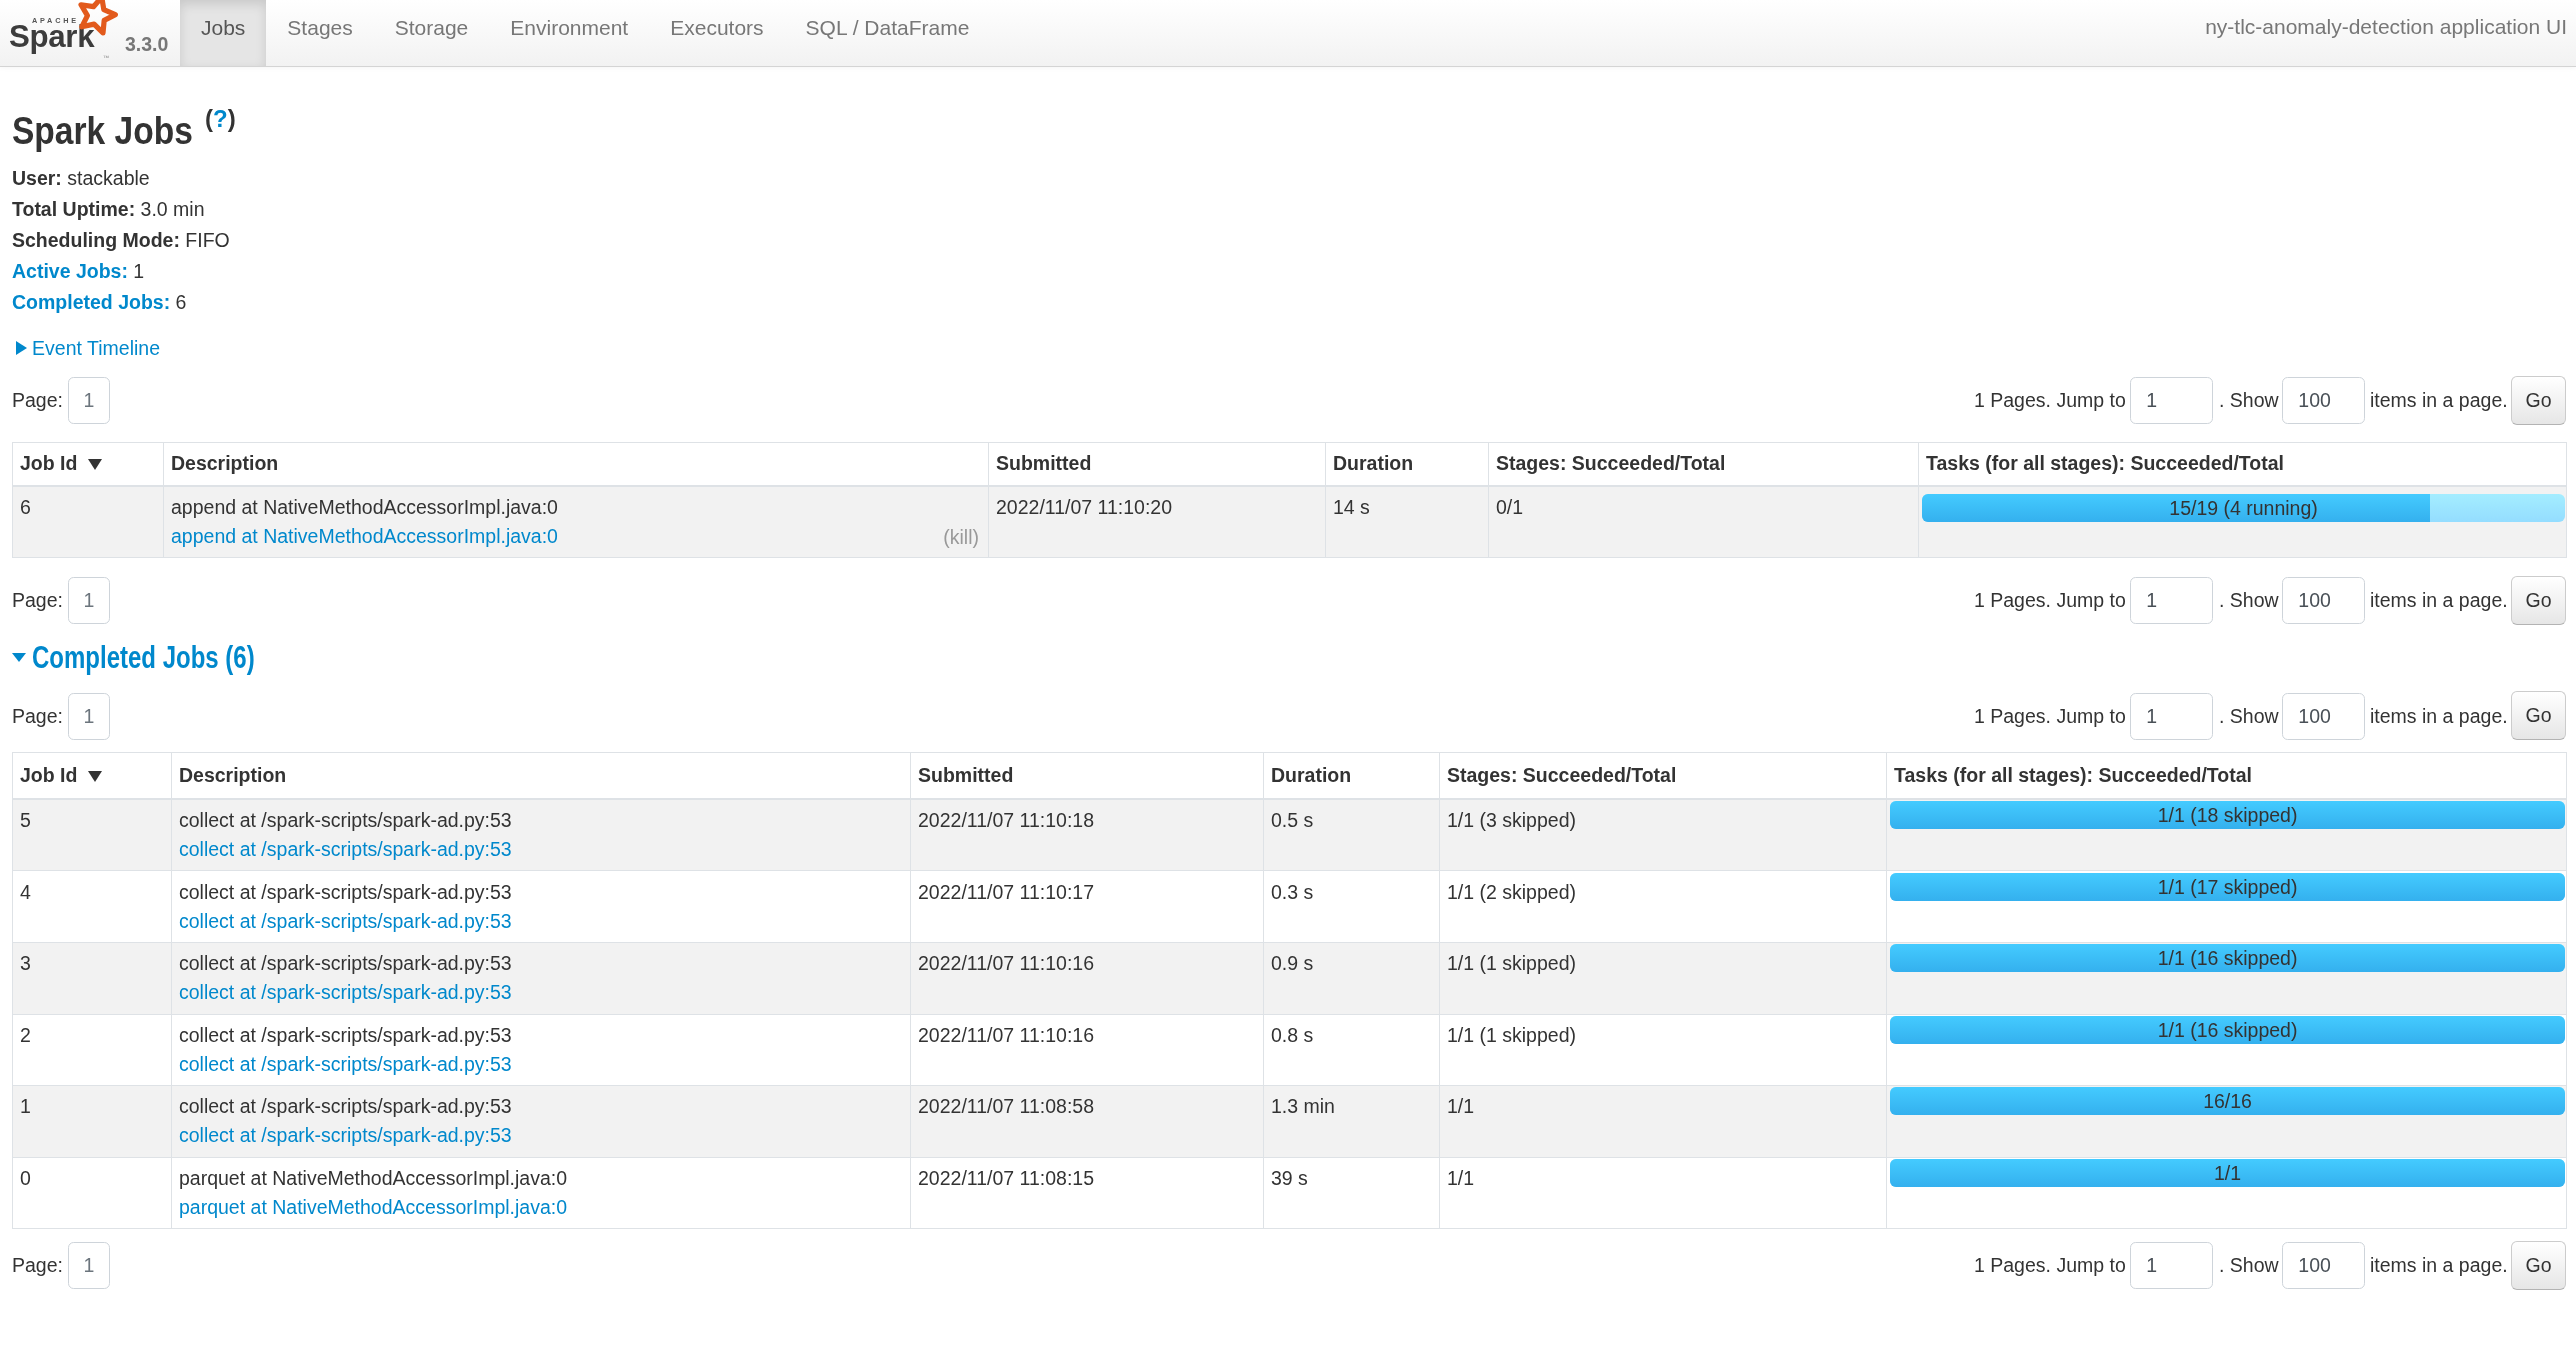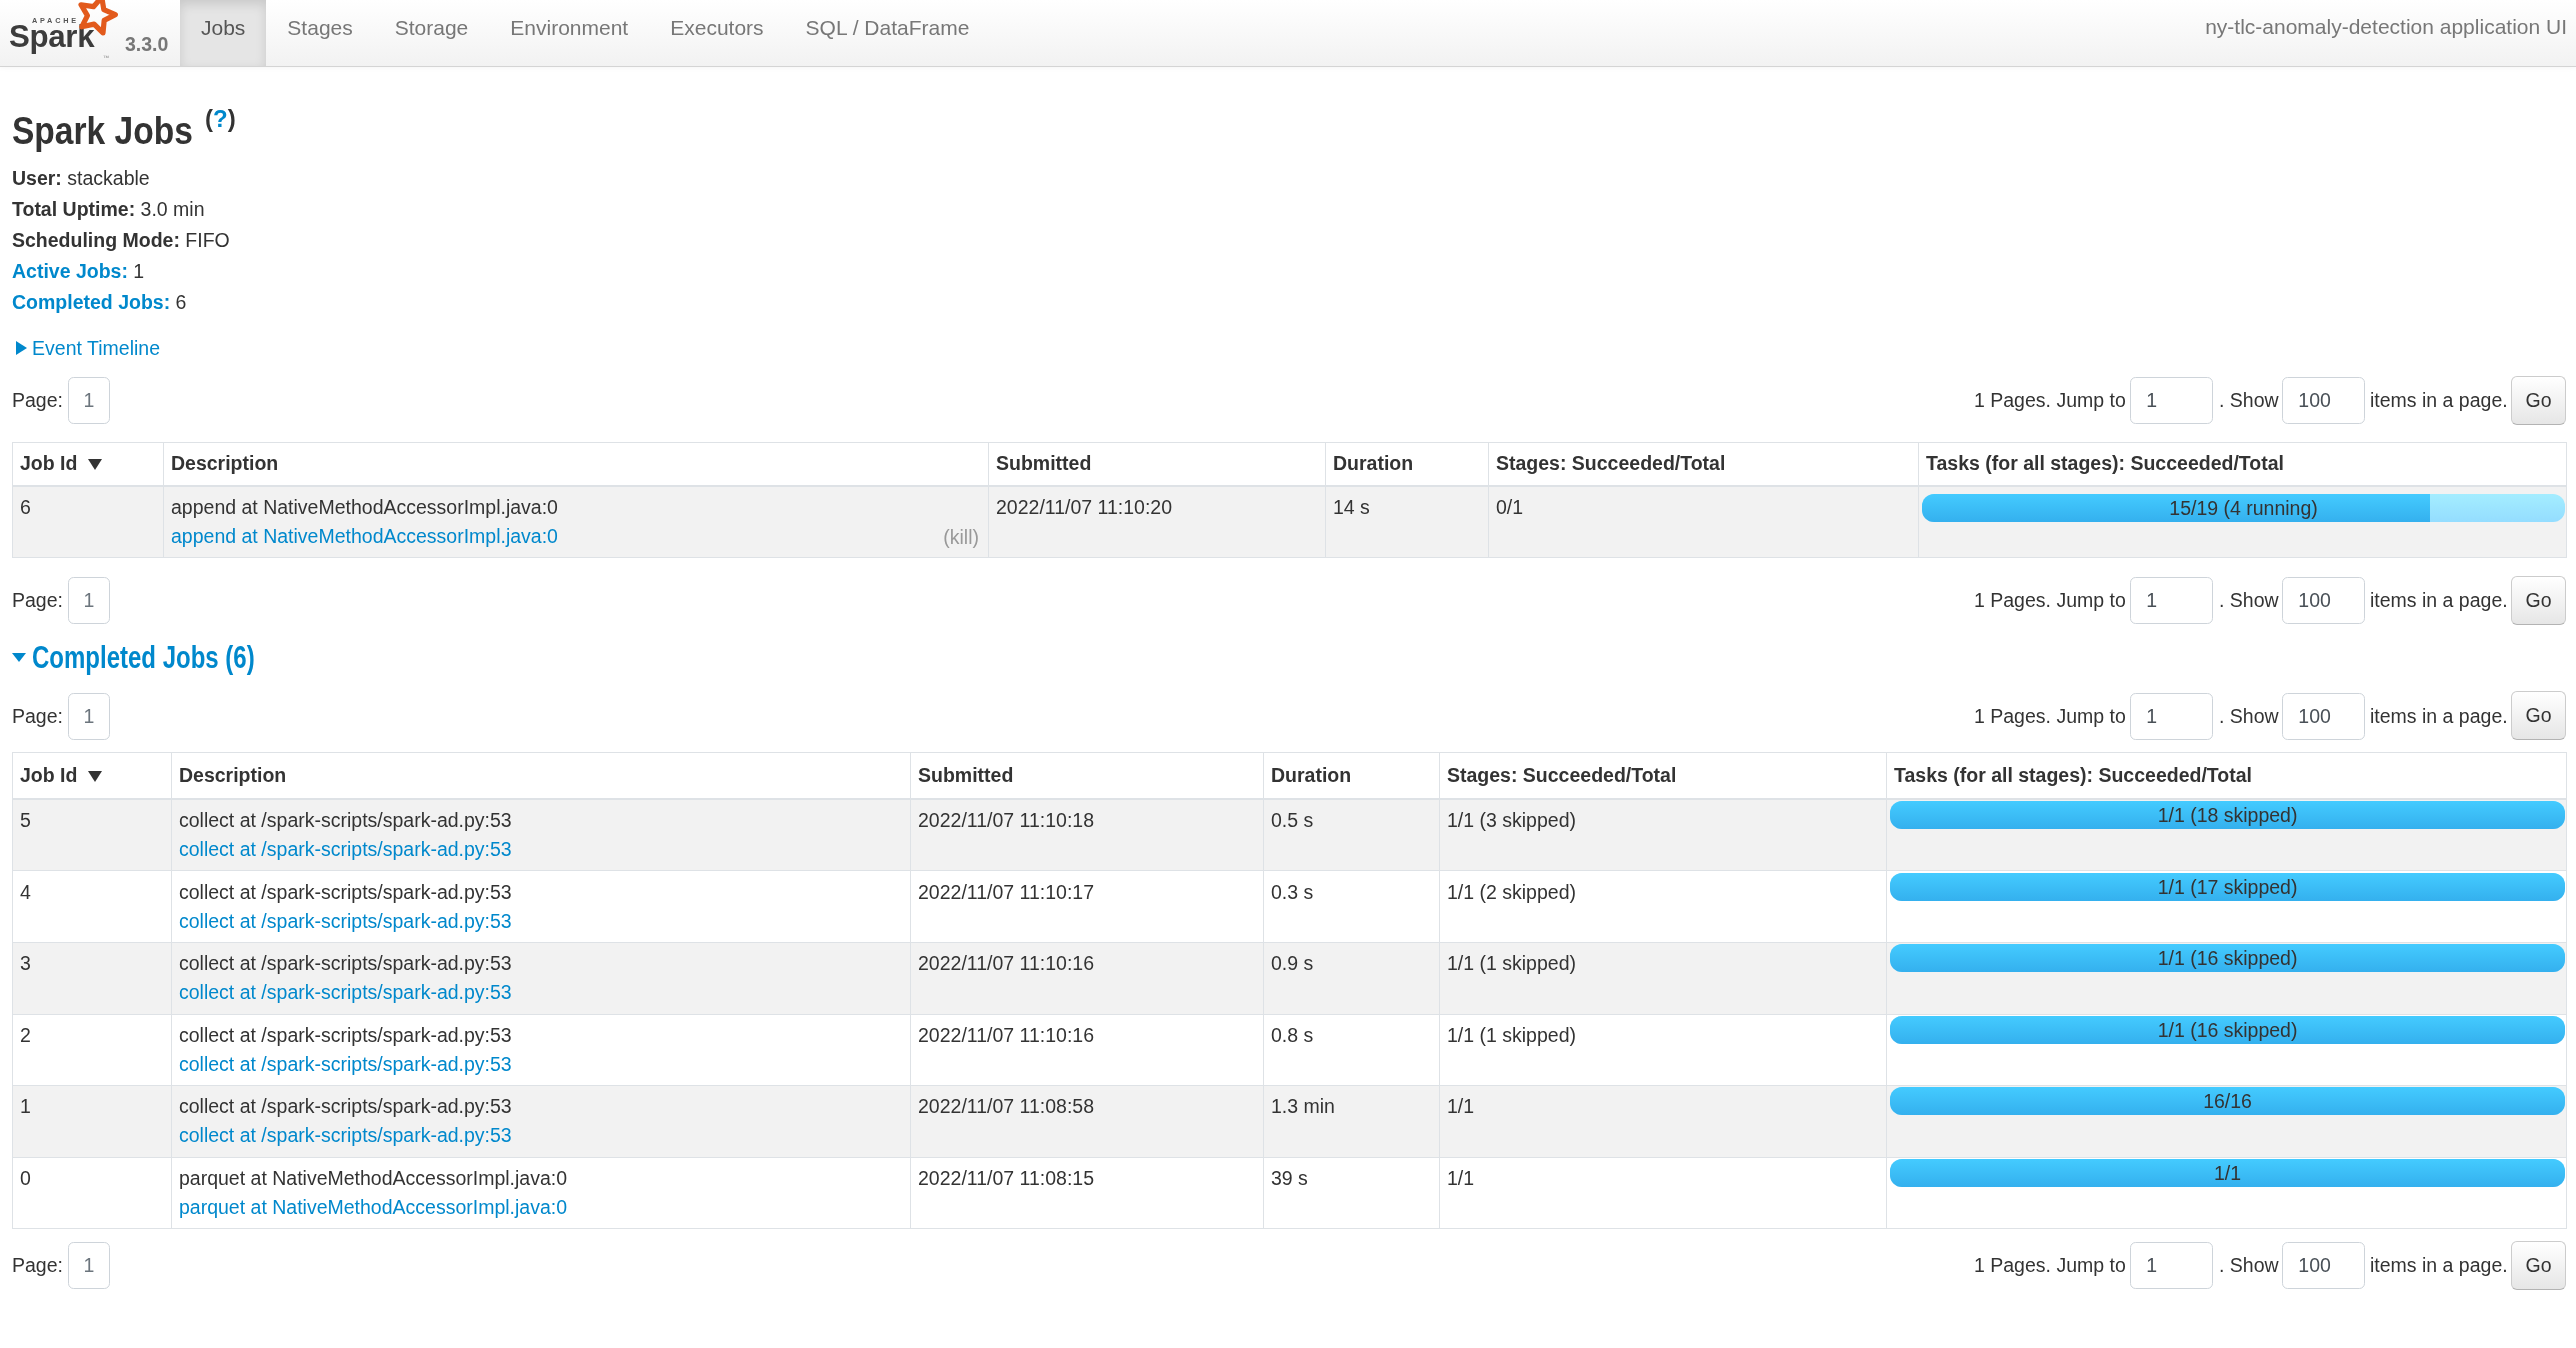--- a/index.html
+++ b/index.html
@@ -52,21 +52,21 @@
 #t-active { margin-top:18px; }
 #t-active th { padding-top:6.3px; padding-bottom:6.3px; }
 #t-completed { margin-top:12.5px; }
 table.jt th, table.jt td { border:1.4px solid #dee2e6; vertical-align:top; padding:6.3px 7px; font-size:19.5px; line-height:29px; position:relative; }
 table.jt th { font-weight:bold; text-align:left; border-bottom:2.1px solid #dee2e6; padding-top:7.7px; padding-bottom:7.7px; }
 table.jt tr.odd td { background:#f2f2f2; }
 table.jt td.bc { padding:0.7px 0.7px 0.7px 2.8px; position:relative; }
 #t-active td.bc { padding-top:6.3px; }
 .sort-arr { display:inline-block; width:0; height:0; border-top:11px solid #333; border-left:7px solid transparent; border-right:7px solid transparent; margin-left:5.6px; }
 .killlink { position:absolute; right:9px; top:36px; line-height:29px; color:#999; }
-.progress { position:relative; height:28px;  border-radius:12px; background:linear-gradient(#A4EDFF,#94DDFF); overflow:hidden; margin-top:0.7px; }
+.progress { position:relative; height:28px;  border-radius:6px; background:linear-gradient(#A4EDFF,#94DDFF); overflow:hidden; margin-top:0.7px; }
 .progress .bar { position:absolute; left:0; top:0; bottom:0; background:linear-gradient(#44CBFF,#34B0EE); }
 .progress .ptx { position:absolute; left:0; right:0; top:0; text-align:center; line-height:28px; font-size:19.5px; color:#333; }
 </style>
 </head>
 <body>
 <div class="navbar">
   <div class="nav-flex">
     <div class="brand">
       <svg width="180" height="66" viewBox="0 0 259 95" style="font-size:28px">
         <text x="46" y="33" font-size="10.5" font-weight="bold" letter-spacing="4" fill="#555">APACHE</text>

